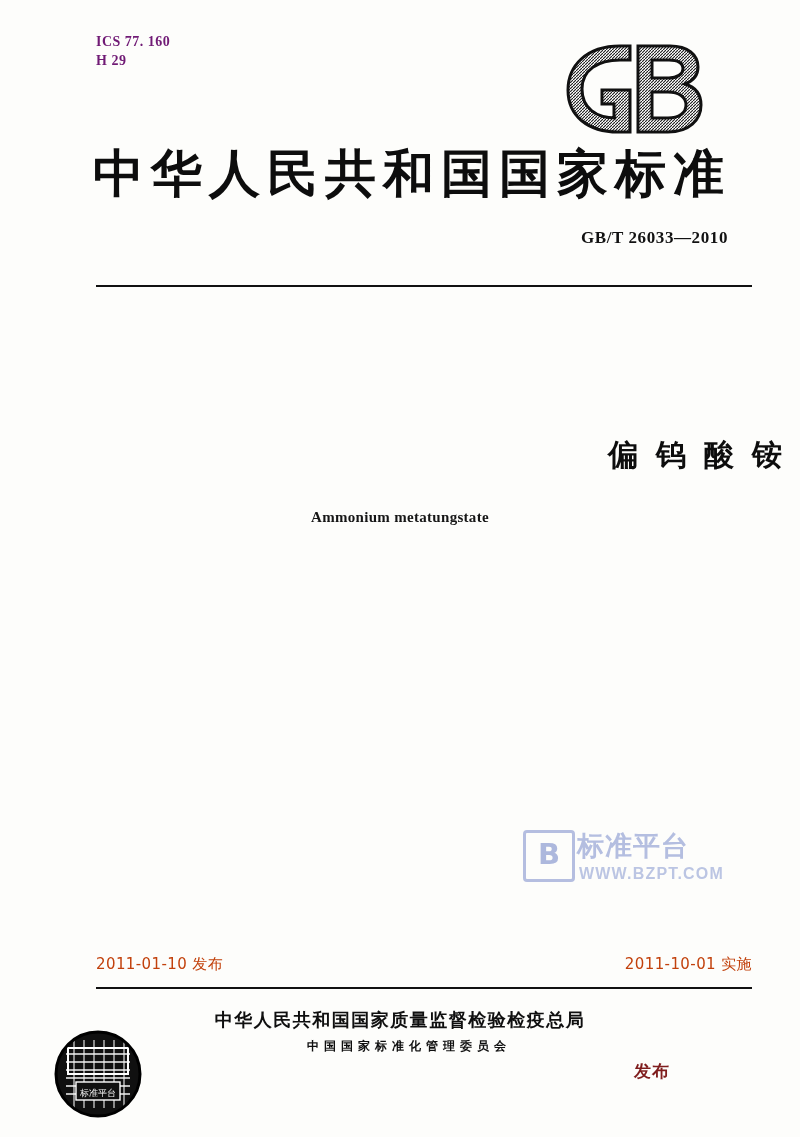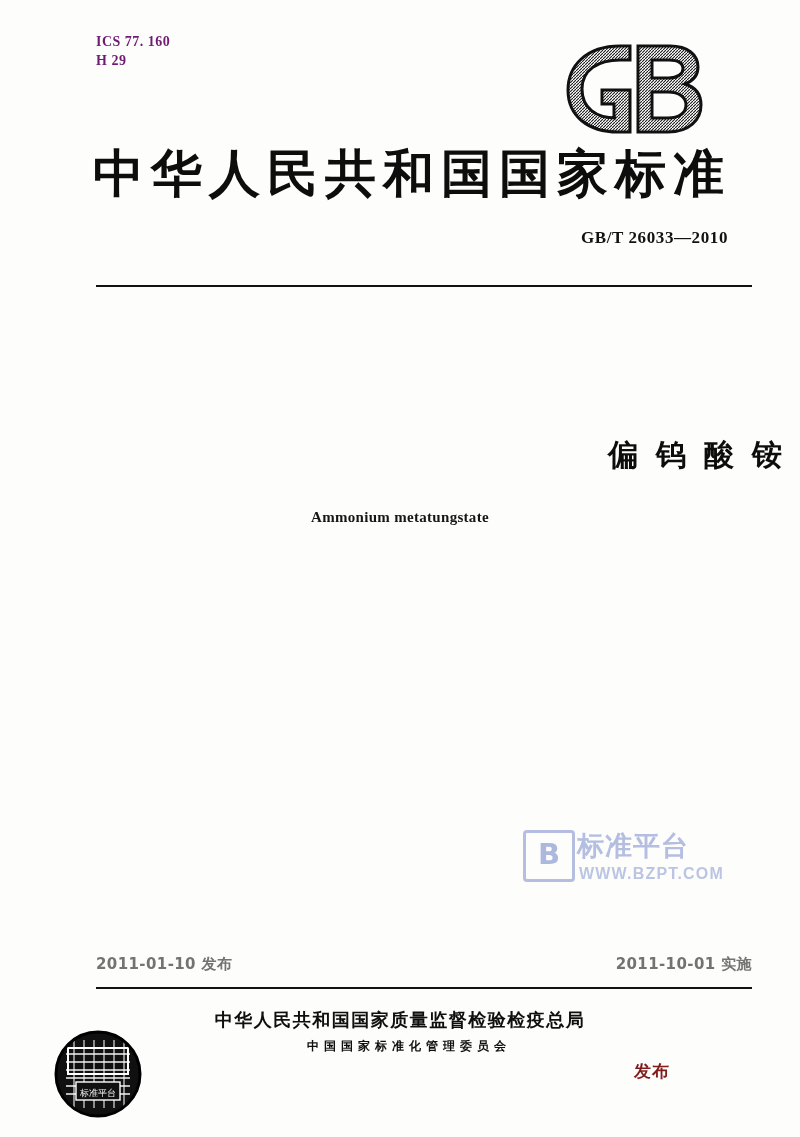--- a/index.html
+++ b/index.html
@@ -151,23 +151,23 @@
   }
 
   
   .dates {
     position: absolute;
     left: 96px;
     right: 48px;
     top: 955px;
     height: 28px;
     font-family: "DejaVu Sans", sans-serif;
-    font-weight: bold;
+    font-weight: normal;
     font-size: 15px;
-    color: #737373;
+    color: #c2410c;
   }
   .date-left {
     position: absolute;
     left: 0;
     top: 0;
     letter-spacing: 0.4px;
   }
   .date-right {
     position: absolute;
     right: 0;

